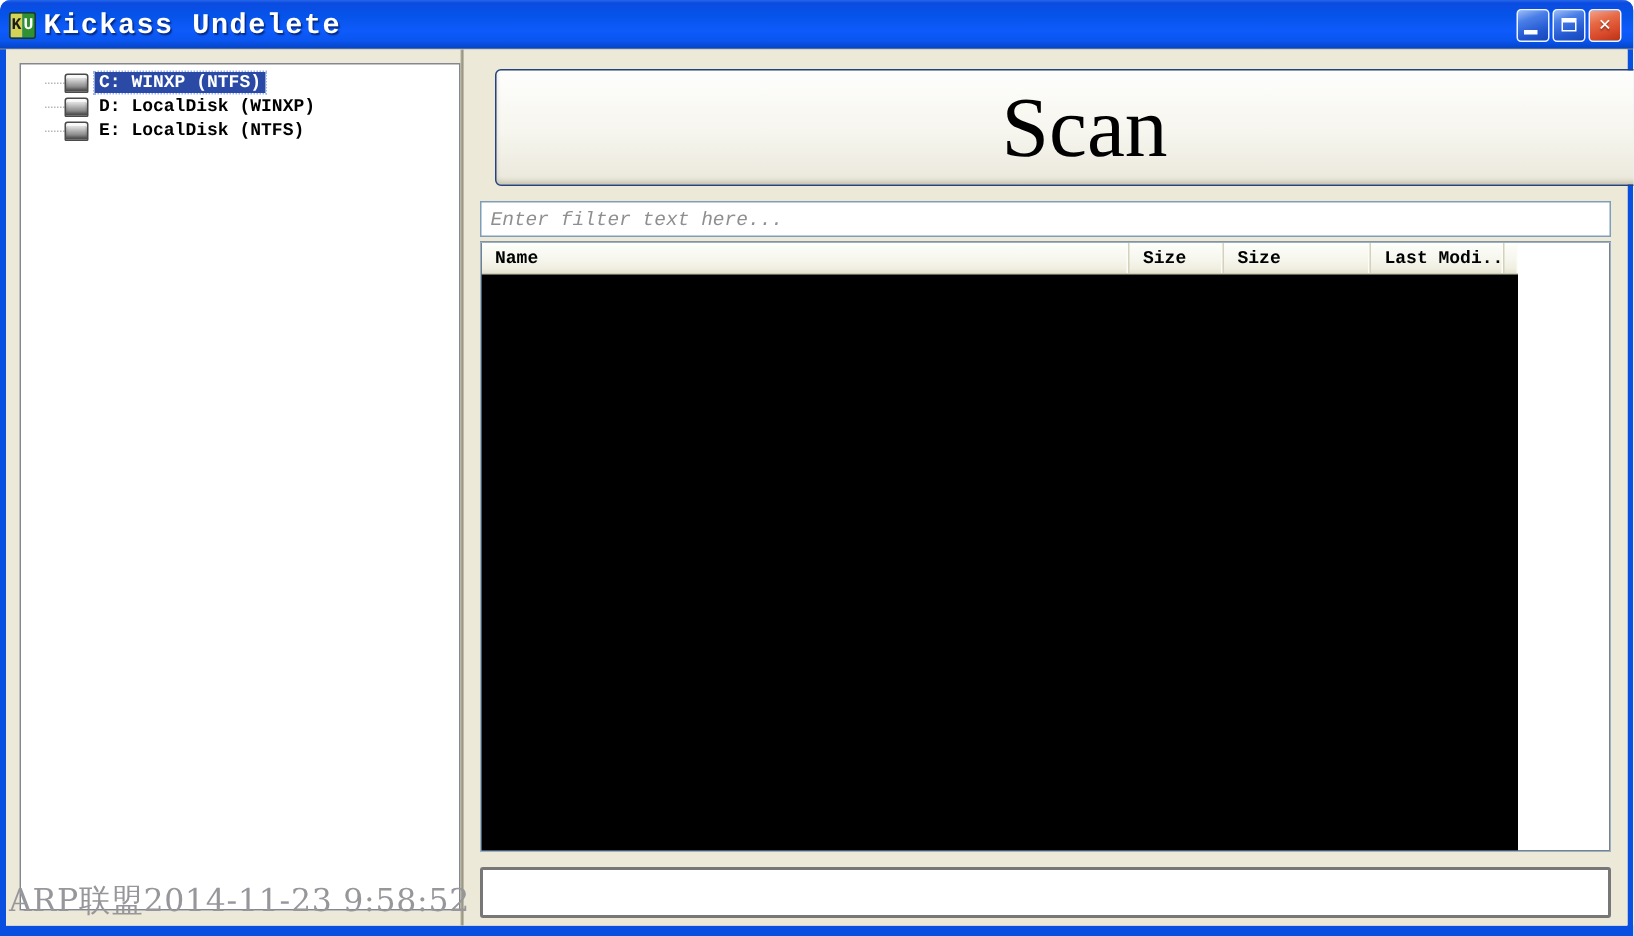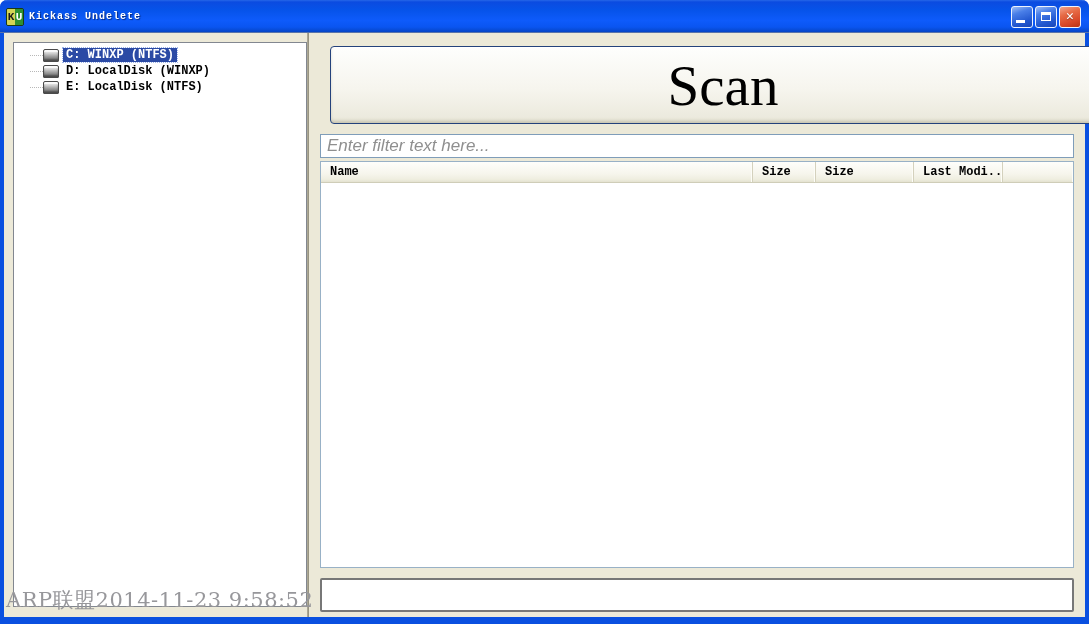--- a/index.html
+++ b/index.html
@@ -23,21 +23,21 @@
     display:flex; align-items:center; padding:0 6px;
   }
   .app-icon {
     width:18px; height:18px; margin-right:5px; display:flex;
     border:1px solid #1c3a12; border-radius:2px; overflow:hidden;
     font-size:11px; font-weight:bold; line-height:16px;
   }
   .app-icon .ku-k { width:9px; background:#d3d455; color:#1b1b1b; text-align:center; }
   .app-icon .ku-u { width:9px; background:#2f9130; color:#ffffff; text-align:center; }
   .title {
-    color:#ffffff; font-size:10px; font-weight:bold; letter-spacing:1px;
+    color:#ffffff; font-size:19px; font-weight:bold; letter-spacing:1px;
     text-shadow:1px 1px 1px rgba(0,0,30,.55);
   }
   .controls { margin-left:auto; display:flex; gap:2px; padding-right:2px; }
   .tb-btn {
     width:22px; height:22px; border-radius:3px; border:1px solid #eef3fd;
     display:flex; align-items:center; justify-content:center; cursor:pointer;
     position:relative;
   }
   .tb-btn.blue { background:linear-gradient(160deg,#9dbdf5 0%,#4a7fe8 30%,#2358d0 70%,#1846ba 100%); }
   .tb-btn.red  { background:linear-gradient(160deg,#f3a38c 0%,#e66a45 35%,#d8492a 70%,#b83315 100%); }
@@ -80,29 +80,29 @@
     background:linear-gradient(180deg,#fefefd 0%,#f6f5ee 55%,#eceade 92%,#e3e1d0 100%);
     border:1px solid #24427c; border-radius:4px;
     box-shadow:inset 0 1px 0 #ffffff, inset 0 -2px 3px rgba(120,115,90,.25);
     font-family:Liberation Serif, serif; font-size:57px; color:#000;
     display:flex; align-items:center; justify-content:center; cursor:pointer;margin-left:10px;
   }
 
   .filter-input {
     position:absolute; left:316px; top:101px; width:754px; height:24px;
     background:#ffffff; border:1px solid #7f9db9;
-    font-family:Liberation Sans, sans-serif; font-size:17px; color:#737373;
+    font-family:Liberation Mono, monospace; font-size:13px; color:#737373;
     padding:0 6px; outline:none;
   }
   .filter-input::placeholder { color:#8f8f8f; font-style:italic; }
 
   .file-table {
     position:absolute; left:316px; top:128px; width:754px; height:407px;
     background:#000000; border:1px solid #98b1c6; overflow:hidden;
-    display:flex; flex-direction:column;
+    display:flex; flex-direction:row;
   }
   .thead { display:flex; height:21px; flex:0 0 21px;
     background:linear-gradient(180deg,#fefefb 0%,#f6f5ec 60%,#efeee0 86%,#e4e2d0 100%);
     border-bottom:1px solid #cfcdb8; cursor:pointer;
   }
   .th {
     font-size:12px; font-weight:bold; color:#000; line-height:20px;
     padding-left:9px; border-right:1px solid #d4d1bd; overflow:hidden; white-space:nowrap;
     box-shadow:inset -1px 0 0 #fdfdf8;
   }

